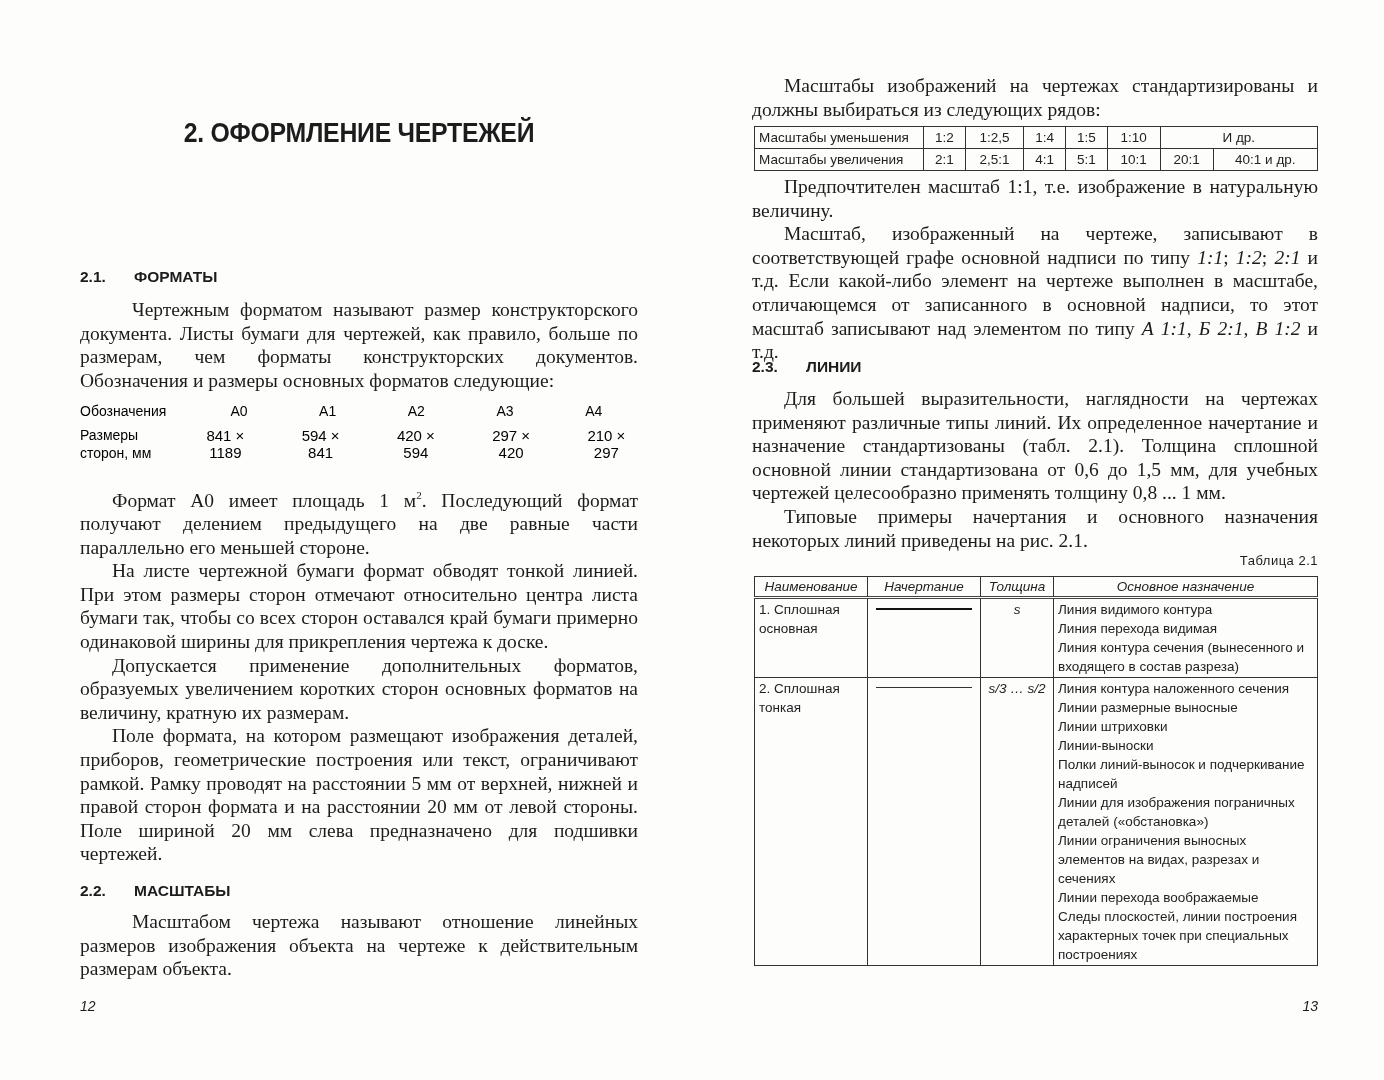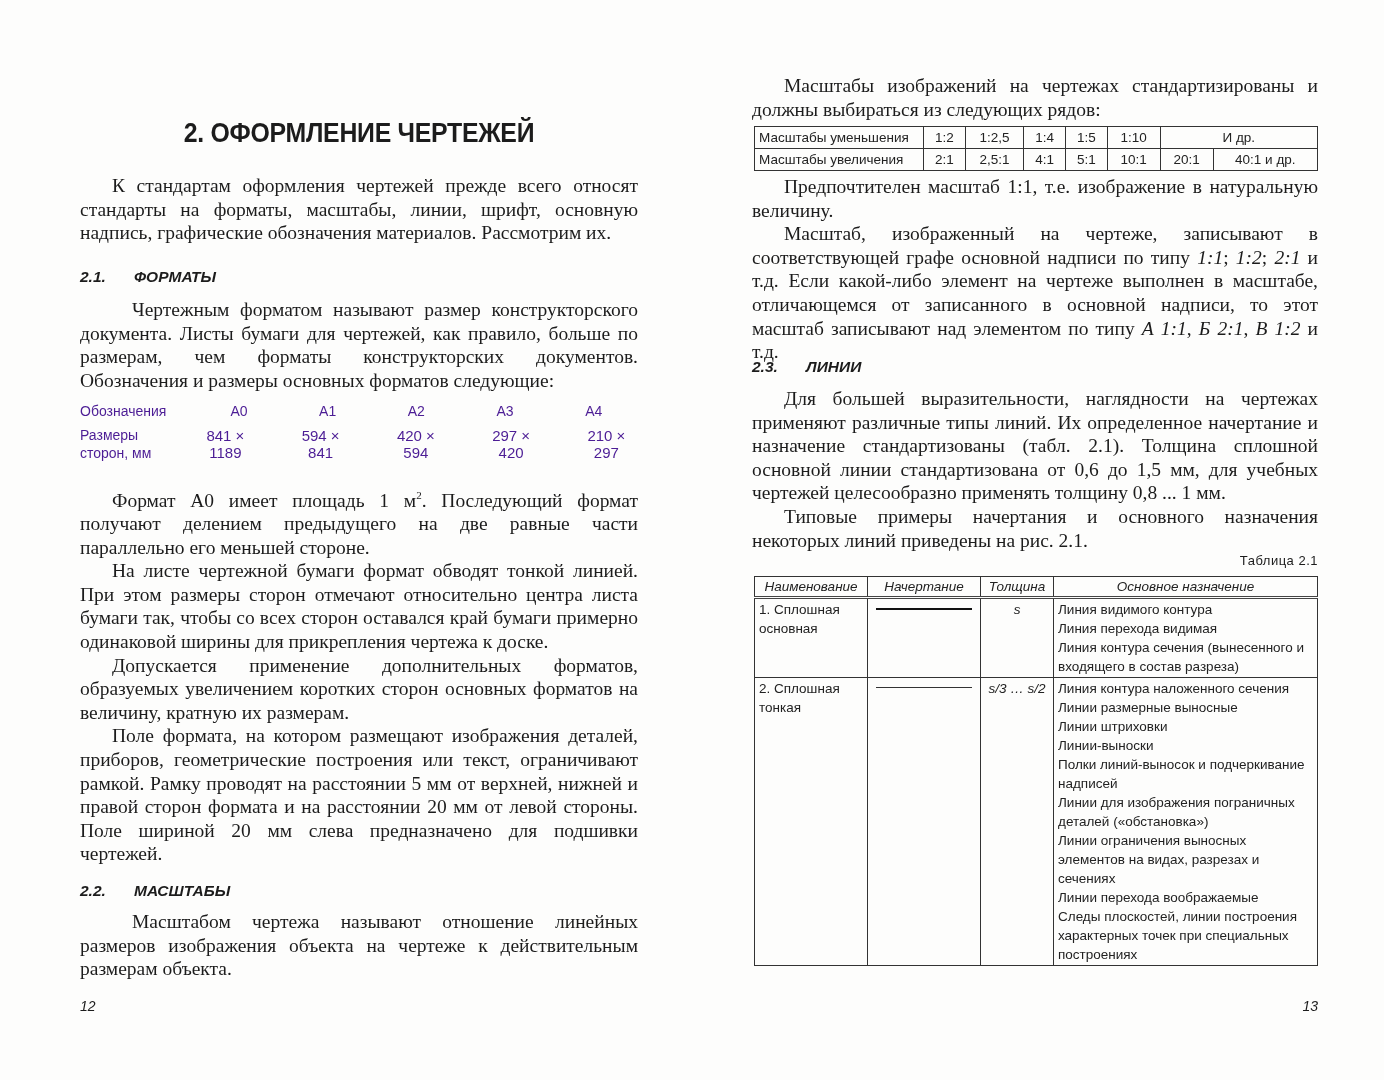--- a/index.html
+++ b/index.html
@@ -12,25 +12,25 @@
   .right { left: 752px; width: 566px; }
   .body-text { font-size: 19.5px; line-height: 23.6px; text-align: justify; margin: 0; }
   .body-text .para { display: block; text-indent: 32px; }
   .wide-indent { text-indent: 52px !important; }
   .chapter-title {
     position: absolute; top: 118px; left: 0; width: 558px; text-align: center;
     font-family: "Liberation Sans", sans-serif; font-weight: bold; font-size: 27px; letter-spacing: -0.3px;
     transform: scaleX(0.92);
   }
   .section-head {
-    position: absolute; left: 0; font-family: "Liberation Sans", sans-serif; font-weight: bold; font-size: 15.5px; font-style: italic;
+    position: absolute; left: 0; font-family: "Liberation Sans", sans-serif; font-weight: bold; font-size: 15.5px;
   }
   .section-head .num { display: inline-block; width: 54px; }
   .abs { position: absolute; left: 0; right: 0; }
-  .formats { position: absolute; left: 0; width: 558px; font-family: "Liberation Sans", sans-serif; font-size: 14px; color: #4c1d95; }
+  .formats { position: absolute; left: 0; width: 558px; font-family: "Liberation Sans", sans-serif; font-size: 14px; color: #000000; }
   .formats .row { display: flex; align-items: center; }
   .formats .lbl { width: 115px; line-height: 18px; }
   .formats .c { width: 89px; text-align: center; }
   .page-num { position: absolute; top: 998px; font-family: "Liberation Sans", sans-serif; font-style: italic; font-size: 14px; }
   table { border-collapse: collapse; font-family: "Liberation Sans", sans-serif; color: #222; }
   .scale-table { position: absolute; top: 126px; left: 2px; width: 564px; font-size: 13.5px; }
   .scale-table td { border: 1.5px solid #333; padding: 1px 4px; text-align: center; height: 19px; }
   .scale-table td.rowlabel { text-align: left; width: 160px; }
   .table-caption { position: absolute; top: 553px; right: 0; font-family: "Liberation Sans", sans-serif; font-size: 13px; letter-spacing: 0.5px; }
   .lines-table { position: absolute; top: 576px; left: 2px; width: 564px; font-size: 13.5px; line-height: 19px; }
@@ -41,23 +41,20 @@
   .sample.main { border-top: 2px solid #111; }
   .sample.thin { border-top: 1px solid #333; }
   .purpose-line { display: block; }
 </style>
 </head>
 <body>
 
 <div class="page left">
   <div class="chapter-title">2. ОФОРМЛЕНИЕ ЧЕРТЕЖЕЙ</div>
 
-  <p class="body-text abs" style="top:174px;">
-    <span class="para">К стандартам оформления чертежей прежде всего относят стандарты на форматы, масштабы, линии, шрифт, основную надпись, графические обозначения материалов. Рассмотрим их.</span>
-  </p>
 
   <div class="section-head" style="top:268px;">
     <span class="num">2.1.</span><span>ФОРМАТЫ</span>
   </div>
 
   <p class="body-text abs" style="top:298px;">
     <span class="para wide-indent">Чертежным форматом называют размер конструкторского документа. Листы бумаги для чертежей, как правило, больше по размерам, чем форматы конструкторских документов. Обозначения и размеры основных форматов следующие:</span>
   </p>
 
   <div class="formats" style="top:402px;">

